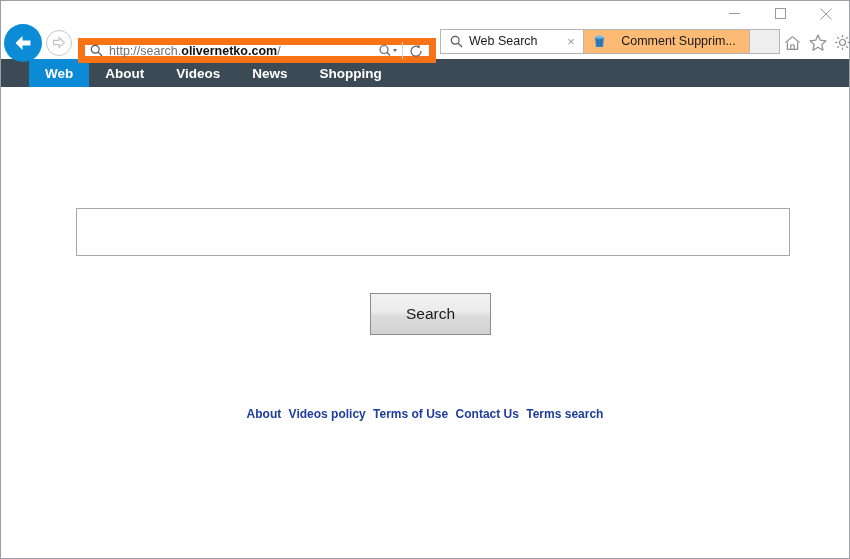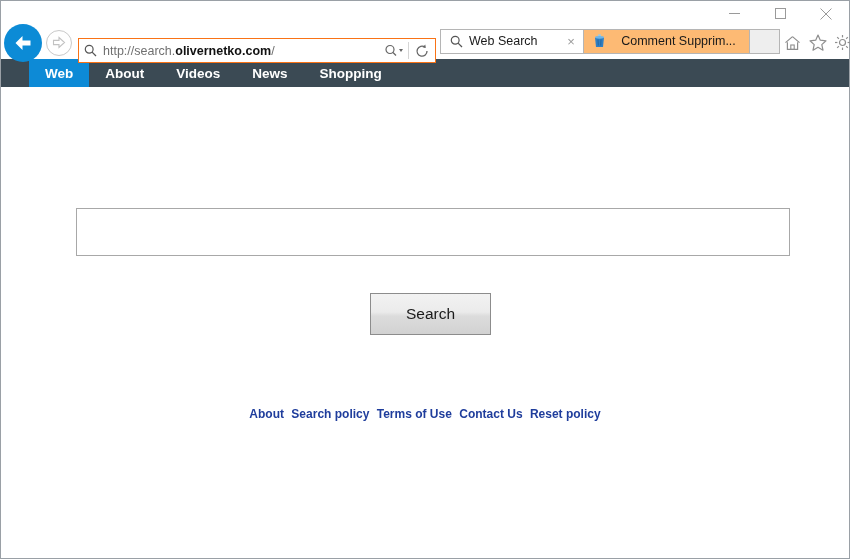--- a/index.html
+++ b/index.html
@@ -75,21 +75,21 @@
     align-items: center;
     justify-content: center;
     flex: none;
     box-sizing: border-box;
   }
 
   .addressbar {
     margin-left: 6px;
     height: 25px;
     width: 358px;
-    border: 1px solid #f97316;
+    border: 7px solid #f97316;
     box-sizing: border-box;
     display: flex;
     align-items: center;
     background: #ffffff;
     flex: none;
     margin-top: 16px;
   }
   .addr-icon {
     width: 22px;
     display: flex;
@@ -393,19 +393,19 @@
   </div>
 
   <div class="content">
 
     <input class="search-box" type="text" placeholder="" style="">
 
     <button class="search-btn">Search</button>
 
     <div class="footer-links">
       <a href="#">About</a>
-      <a href="#">Search policy</a>
+      <a href="#">Videos policy</a>
       <a href="#">Terms of Use</a>
       <a href="#">Contact Us</a>
-      <a href="#">Reset policy</a>
+      <a href="#">Terms search</a>
     </div>
   </div>
 </div>
 
 </body></html>

